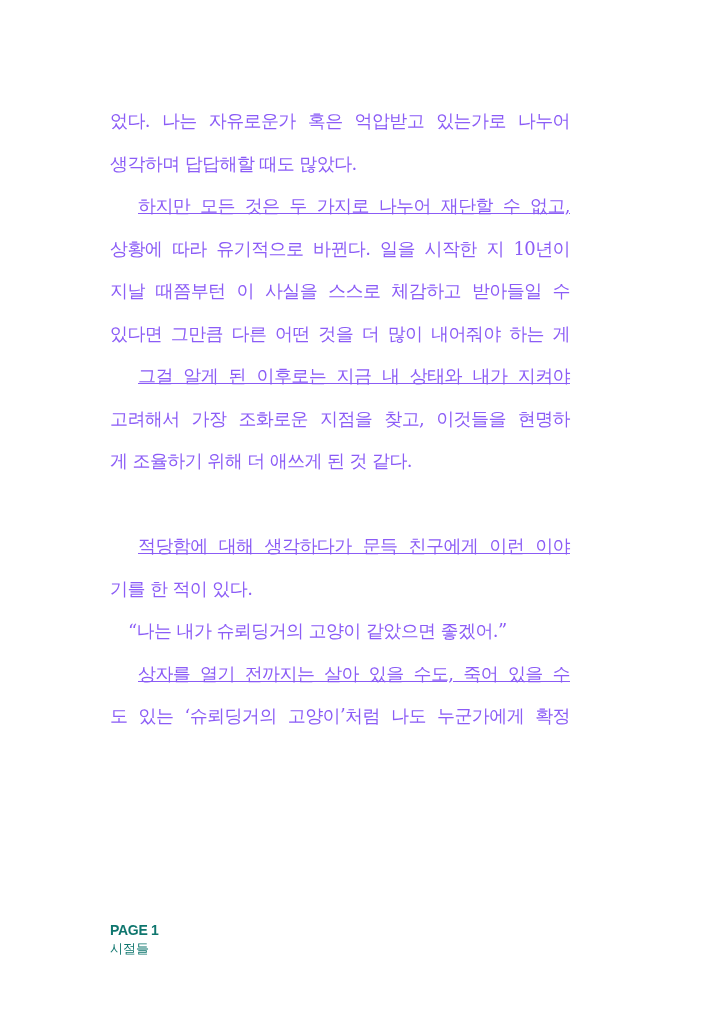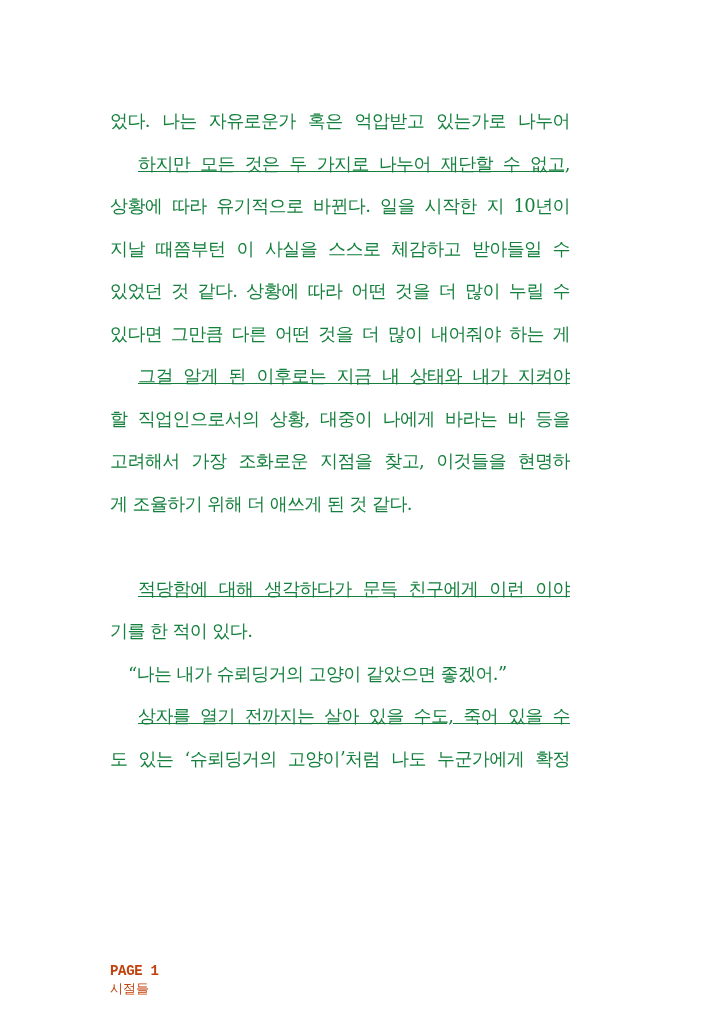--- a/index.html
+++ b/index.html
@@ -21,21 +21,21 @@
       background: #ffffff;
     }
     .body-text {
       position: absolute;
       left: 110px;
       top: 100px;
       width: 460px;
       font-family: "DejaVu Serif", "Liberation Serif", serif;
       font-size: 18px;
       line-height: 42.5px;
-      color: #15803d;
+      color: #8b5cf6;
       letter-spacing: -0.6px;
     }
     .line {
       display: block;
       height: 42.5px;
       white-space: nowrap;
       text-align: justify;
       text-align-last: justify;
     }
     .line.last {
@@ -47,52 +47,51 @@
     }
     .line.blank {
       height: 42.5px;
     }
     .quote-line {
       padding-left: 18px;
     }
     .footer {
       position: absolute;
       left: 110px;
-      top: 962px;
-      font-family: Liberation Mono, monospace;
-      color: #c2410c;
+      top: 921px;
+      font-family: Liberation Sans, sans-serif;
+      color: #0f766e;
     }
     .footer-page {
       font-size: 14px;
       font-weight: bold;
       letter-spacing: -0.3px;
       line-height: 18px;
     }
     .footer-title {
       font-size: 13px;
       line-height: 20px;
       margin-top: 0;
     }
   </style>
 </head>
 <body>
 
 <div class="page">
   <div class="body-text">
 
     <span class="line">었다. 나는 자유로운가 혹은 억압받고 있는가로 나누어</span>
+    <span class="line last">생각하며 답답해할 때도 많았다.</span>
 
     <span class="line indent">하지만 모든 것은 두 가지로 나누어 재단할 수 없고,</span>
     <span class="line">상황에 따라 유기적으로 바뀐다. 일을 시작한 지 10년이</span>
     <span class="line">지날 때쯤부턴 이 사실을 스스로 체감하고 받아들일 수</span>
-    <span class="line">있었던 것 같다. 상황에 따라 어떤 것을 더 많이 누릴 수</span>
     <span class="line">있다면 그만큼 다른 어떤 것을 더 많이 내어줘야 하는 게</span>
 
     <span class="line indent">그걸 알게 된 이후로는 지금 내 상태와 내가 지켜야</span>
-    <span class="line">할 직업인으로서의 상황, 대중이 나에게 바라는 바 등을</span>
     <span class="line">고려해서 가장 조화로운 지점을 찾고, 이것들을 현명하</span>
     <span class="line last">게 조율하기 위해 더 애쓰게 된 것 같다.</span>
 
     <span class="line blank"></span>
 
     <span class="line indent">적당함에 대해 생각하다가 문득 친구에게 이런 이야</span>
     <span class="line last">기를 한 적이 있다.</span>
 
     <span class="line last quote-line">“나는 내가 슈뢰딩거의 고양이 같았으면 좋겠어.”</span>
 

